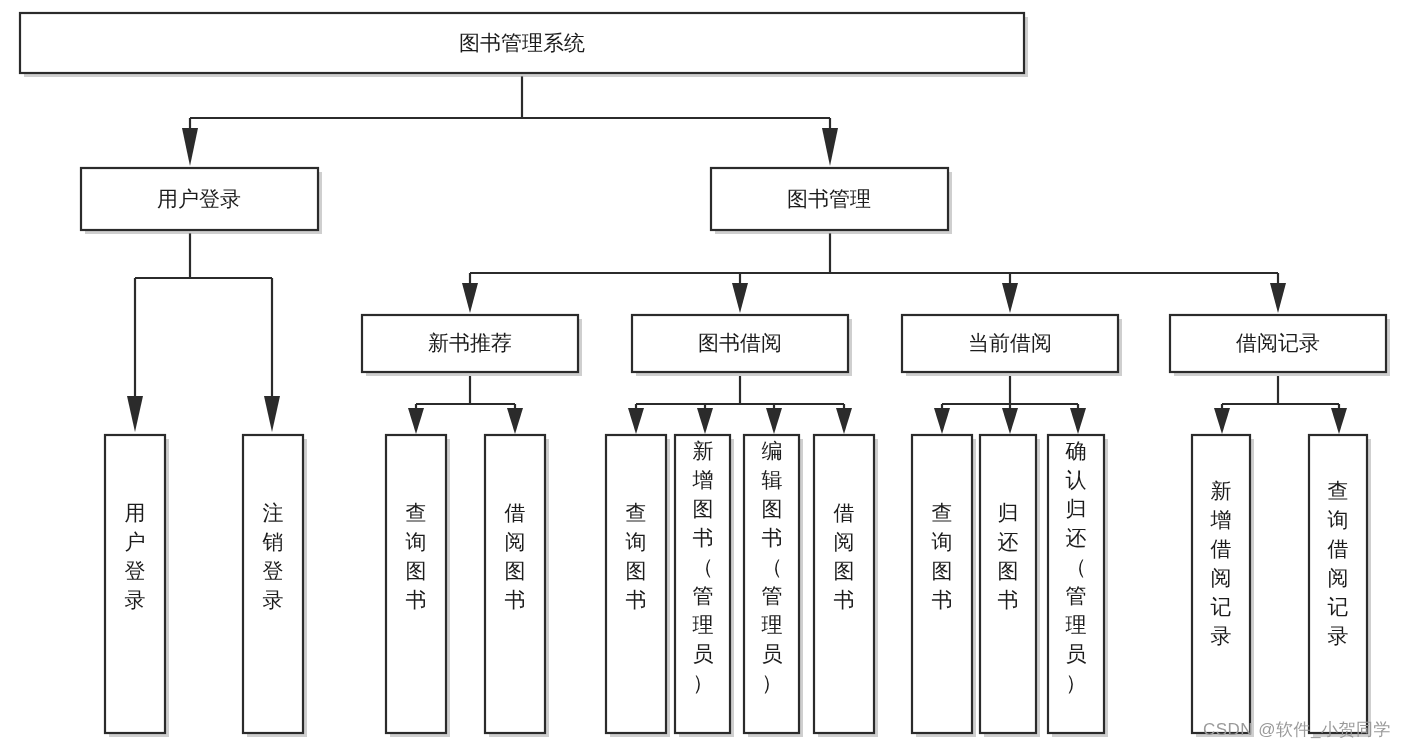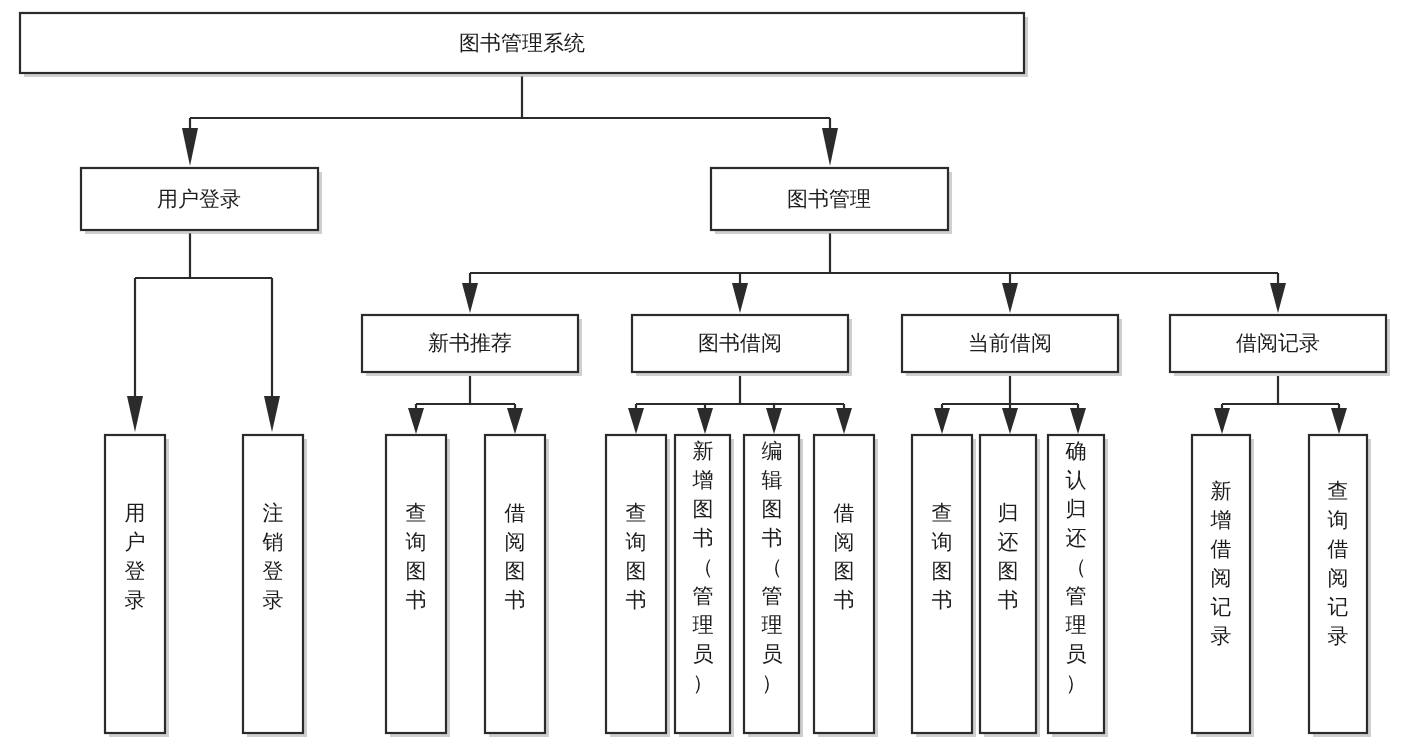--- a/index.html
+++ b/index.html
@@ -245,14 +245,15 @@
       <text class="node-label-vertical" x="1221" y="498"><tspan x="1221" y="498">新</tspan><tspan x="1221" y="527">增</tspan><tspan x="1221" y="556">借</tspan><tspan x="1221" y="585">阅</tspan><tspan x="1221" y="614">记</tspan><tspan x="1221" y="643">录</tspan></text>
     </g>
     <g>
       <rect class="node-shadow" x="1313" y="439" width="58" height="298"></rect>
       <rect class="node-box" x="1309" y="435" width="58" height="298"></rect>
       <text class="node-label-vertical" x="1338" y="498"><tspan x="1338" y="498">查</tspan><tspan x="1338" y="527">询</tspan><tspan x="1338" y="556">借</tspan><tspan x="1338" y="585">阅</tspan><tspan x="1338" y="614">记</tspan><tspan x="1338" y="643">录</tspan></text>
     </g>
 
   </svg>
 
+  <div class="watermark">CSDN @软件_小贺同学</div>
 
 </div>
 
 </body></html>

